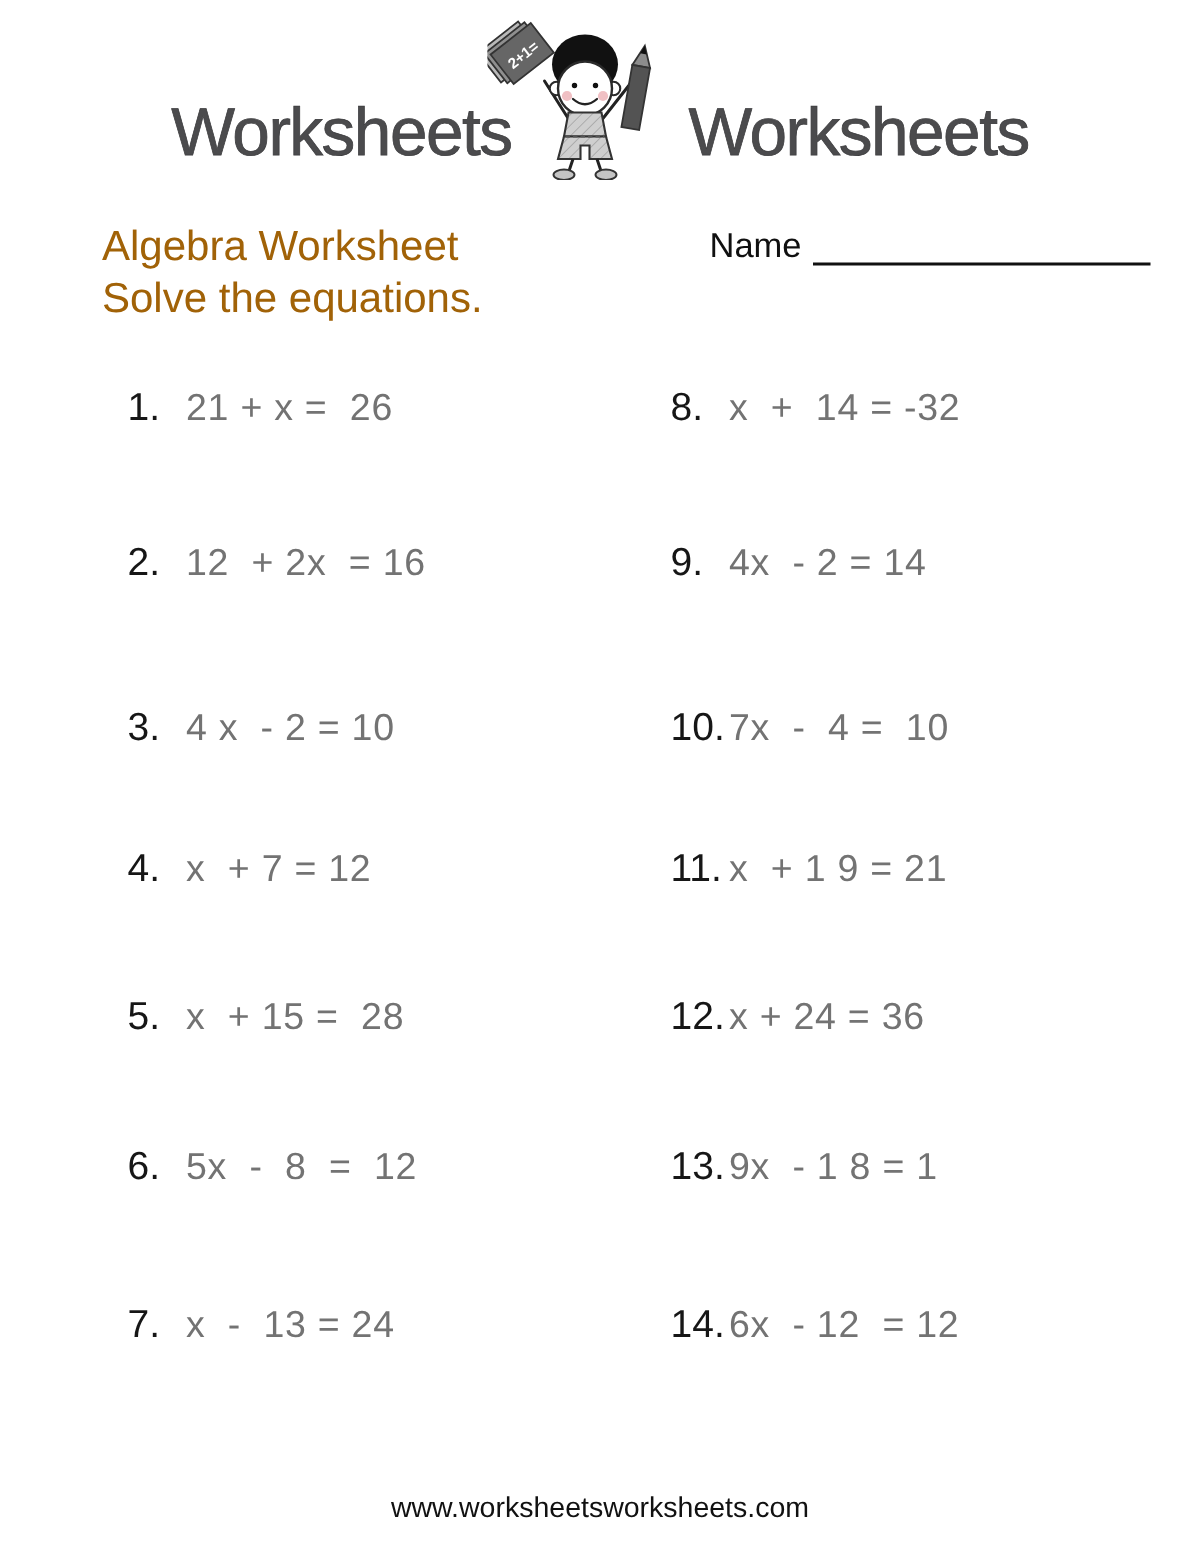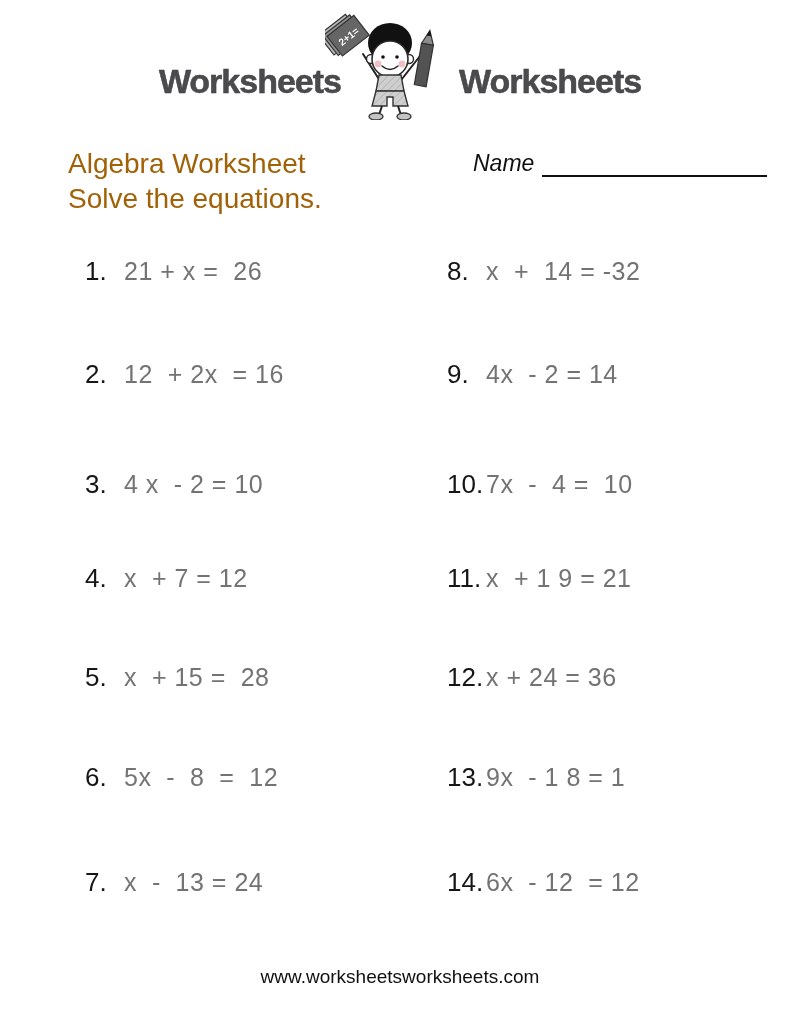--- a/index.html
+++ b/index.html
@@ -19,22 +19,22 @@
     position: absolute;
     top: 4px; left: 0;
     width: 100%;
     display: flex;
     justify-content: center;
     align-items: flex-start;
   }
   .logo-text {
     position: relative;
     top: 58px;
-    font-size: 34px;
-    font-weight: bold;
+    font-size: 45px;
+    font-weight: normal;
     letter-spacing: -1px;
     color: #4b4b4d;
     -webkit-text-stroke: 0.5px #3d3d3f;
   }
   .mascot { margin: 0 -16px; }
 
   
   .title-block {
     position: absolute;
     left: 68px; top: 146px;
@@ -42,21 +42,20 @@
     line-height: 35px;
     color: #a16207;
   }
   .name-block {
     position: absolute;
     left: 473px; top: 150px;
     font-size: 23px;
     color: #101010;
     display: flex;
     align-items: flex-end;
-    font-style: italic;
   }
   .name-line {
     display: inline-block;
     width: 225px;
     height: 26px;
     margin-left: 8px;
     border-bottom: 2px solid #111;
   }
 
   
@@ -79,21 +78,21 @@
   }
   .col-l { left: 85px; }
   .col-r { left: 447px; }
   .r1 { top: 256px; } .r2 { top: 359px; } .r3 { top: 469px; }
   .r4 { top: 563px; } .r5 { top: 662px; } .r6 { top: 762px; }
   .r7 { top: 867px; }
 
   
   .footer {
     position: absolute;
-    left: 0; top: 966px;
+    left: 0; top: 995px;
     width: 100%;
     text-align: center;
     font-size: 19px;
     color: #111;
   }
 </style>
 </head>
 <body>
 
 <div class="page">

